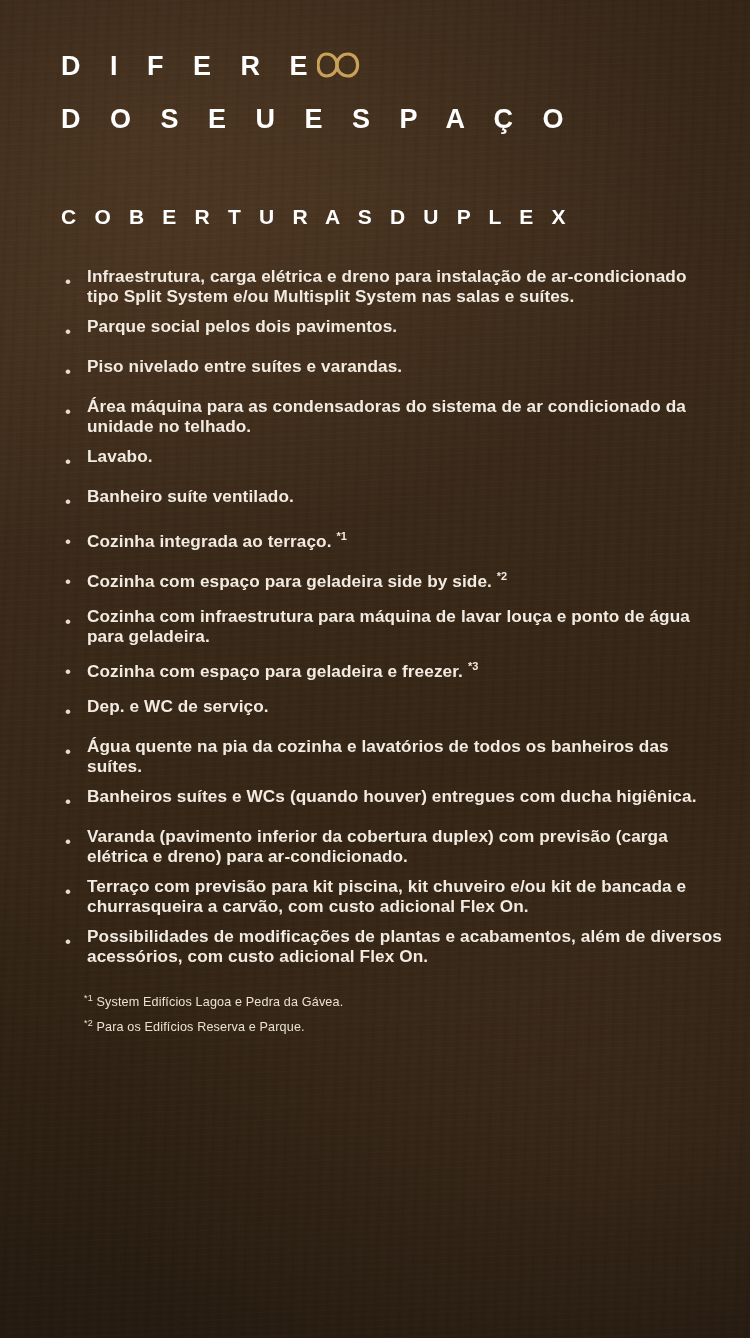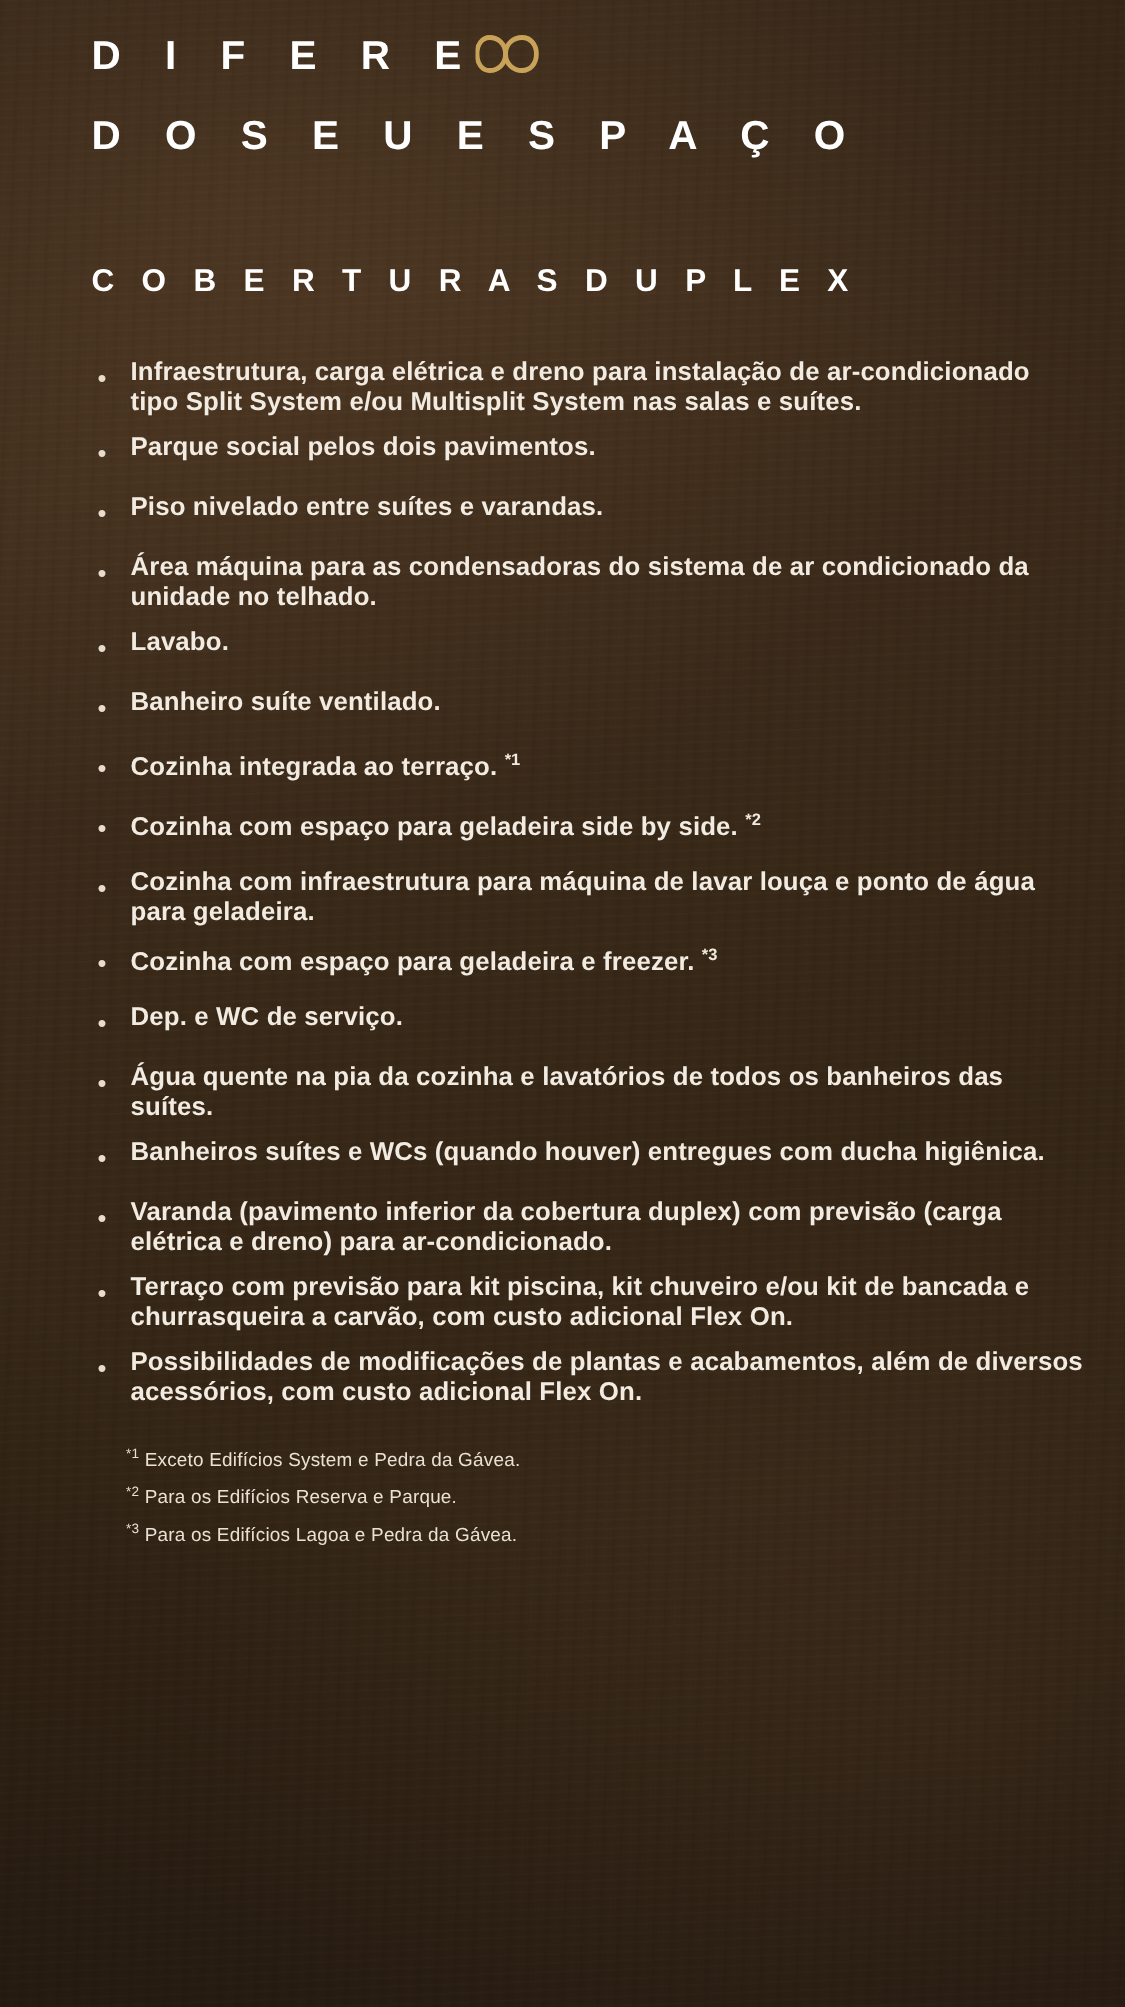--- a/index.html
+++ b/index.html
@@ -62,21 +62,21 @@
   }
 
   .content {
     position: relative;
     z-index: 3;
     padding: 0 28px;
   }
 
   
   .header {
-    padding-top: 19px;
+    padding-top: 48px;
     padding-left: 33px;
   }
 
   .header-line {
     display: flex;
     align-items: center;
     color: #ffffff;
     font-size: 27px;
     font-weight: 700;
     letter-spacing: 11px;
@@ -256,24 +256,21 @@
         <span class="feature-text">Terraço com previsão para kit piscina, kit chuveiro e/ou kit de bancada e churrasqueira a carvão, com custo adicional Flex On.</span>
       </li>
       <li class="feature-item">
         <span class="bullet">•</span>
         <span class="feature-text">Possibilidades de modificações de plantas e acabamentos, além de diversos acessórios, com custo adicional Flex On.</span>
       </li>
     </ul>
 
     <div class="footnotes">
       <div class="footnote">
-        <sup>*1</sup><span> Exceto Edifícios System e Pedra da Gávea.</span>
+        <sup>*1</sup><span> System Edifícios Lagoa e Pedra da Gávea.</span>
       </div>
       <div class="footnote">
         <sup>*2</sup><span> Para os Edifícios Reserva e Parque.</span>
       </div>
-      <div class="footnote">
-        <sup>*3</sup><span> Para os Edifícios Lagoa e Pedra da Gávea.</span>
-      </div>
     </div>
 
   </div>
 </div>
 
 </body></html>

